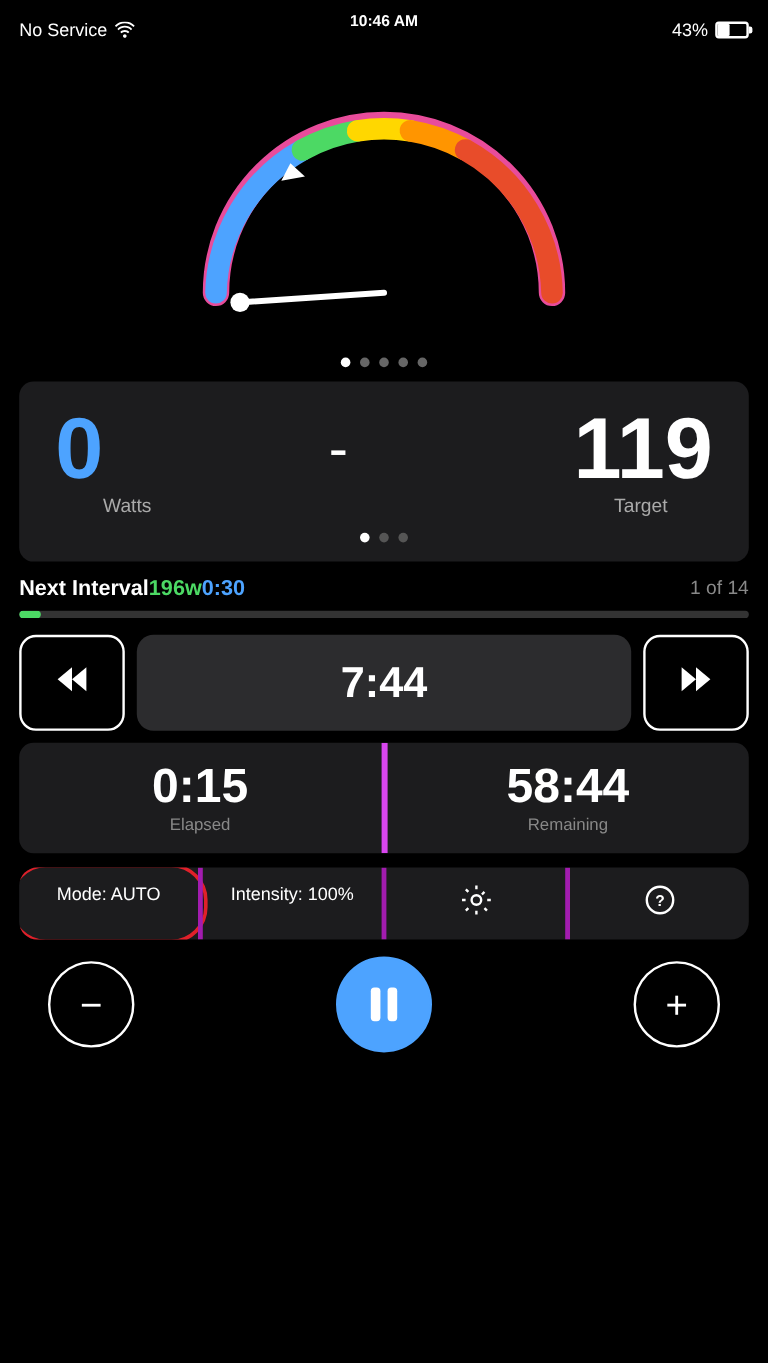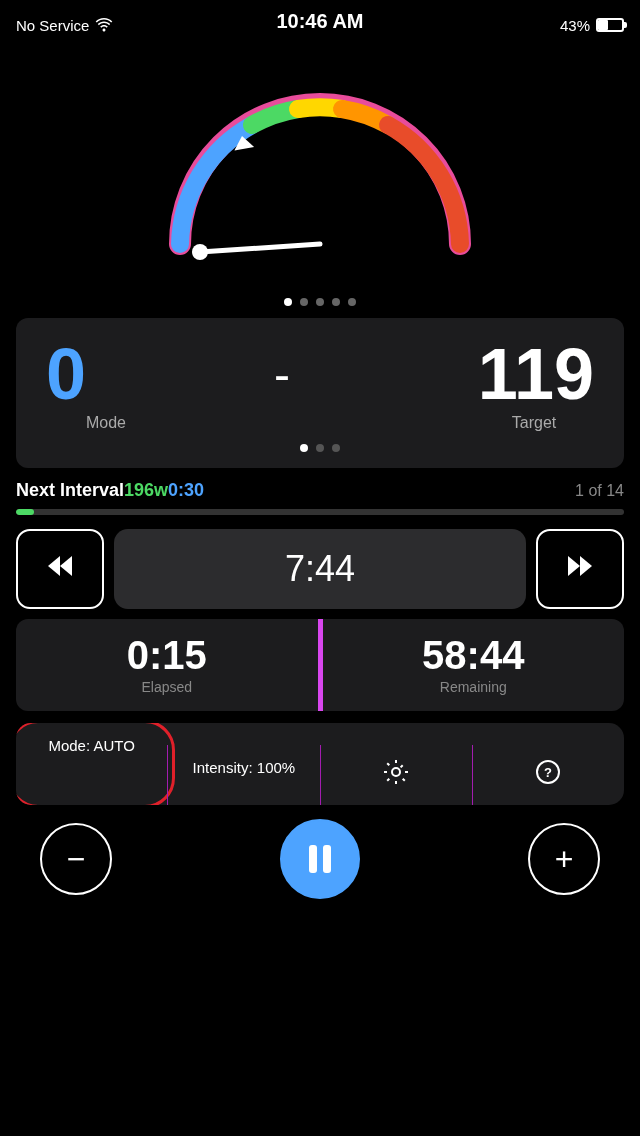--- a/index.html
+++ b/index.html
@@ -22,21 +22,21 @@
       height: 44px;
     }
     .status-left {
       display: flex;
       align-items: center;
       gap: 6px;
       font-size: 15px;
       font-weight: 500;
     }
     .status-center {
-      font-size: 20px;
+      font-size: 13px;
       font-weight: 600;
       position: absolute;
       left: 50%;
       transform: translateX(-50%);
       top: 10px;
     }
     .status-right {
       display: flex;
       align-items: center;
       gap: 6px;
@@ -233,21 +233,21 @@
     }
     .transport-time {
       flex: 1;
       height: 80px;
       background: #2c2c2e;
       border-radius: 14px;
       display: flex;
       justify-content: center;
       align-items: center;
       font-size: 36px;
-      font-weight: 400;
+      font-weight: 700;
       color: #fff;
     }
     .transport-icon {
       font-size: 28px;
       color: #fff;
     }
 
     
     .time-row {
       display: flex;
@@ -287,22 +287,21 @@
     .toolbar-btn {
       flex: 1;
       padding: 14px 8px;
       text-align: center;
       font-size: 15px;
       color: #fff;
       position: relative;
       cursor: pointer;
     }
     .toolbar-btn + .toolbar-btn {
-      border-left: 1px solid #a21caf;
-      margin-top: 22px;
+      border-left: 4px solid #a21caf;
     }
     .mode-btn {
       position: relative;
     }
     .mode-btn::before {
       content: '';
       position: absolute;
       inset: -3px -8px;
       border: 3px solid #e0202a;
       border-radius: 30px;
@@ -408,21 +407,21 @@
   <div class="dot"></div>
 </div>
 
 <div class="watt-card">
   <div class="watt-row">
     <span class="watt-value">0</span>
     <span class="dash">-</span>
     <span class="target-value">119</span>
   </div>
   <div class="watt-labels">
-    <span class="watt-label watt-label-left">Mode</span>
+    <span class="watt-label watt-label-left">Watts</span>
     <span class="watt-label watt-label-right">Target</span>
   </div>
   <div class="card-dots">
     <div class="card-dot active"></div>
     <div class="card-dot"></div>
     <div class="card-dot"></div>
   </div>
 </div>
 
 <div class="interval-row">

